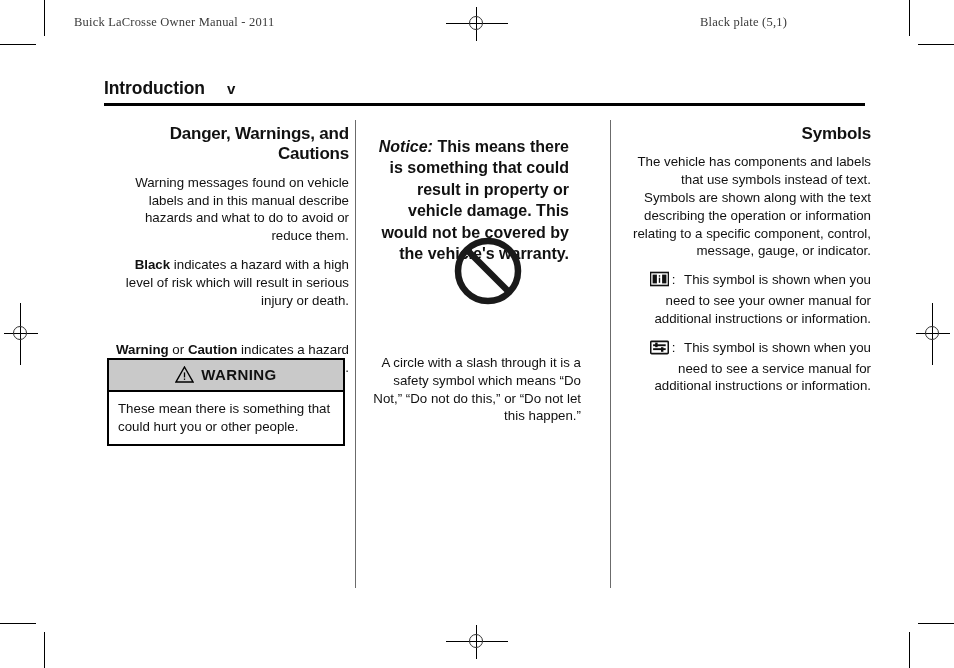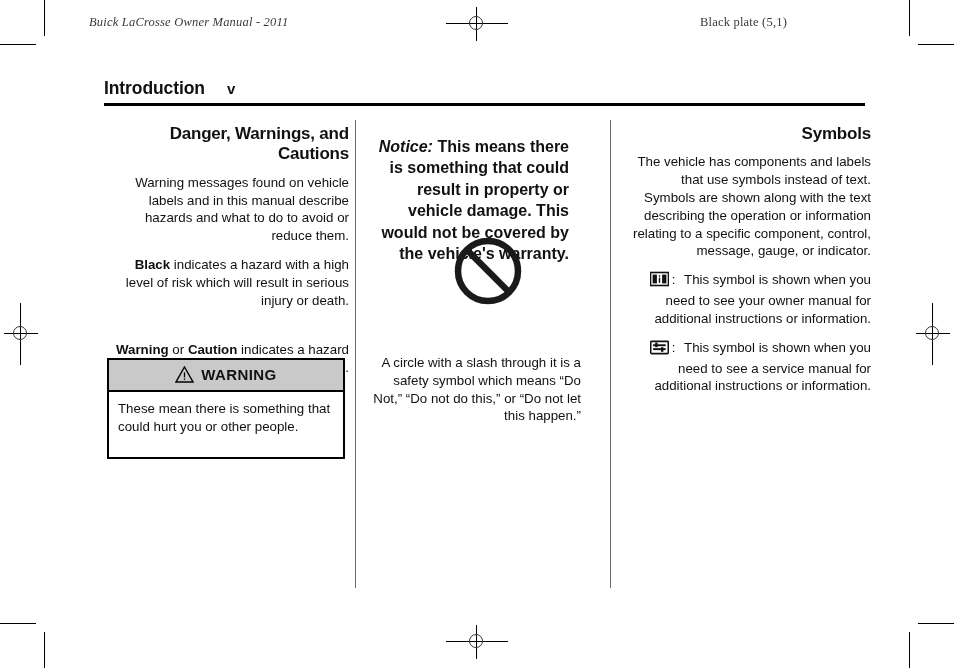--- a/index.html
+++ b/index.html
@@ -61,21 +61,21 @@
 
   
   .running-head {
     position: absolute;
     font-family: "Liberation Serif", serif;
     font-size: 12.5px;
     color: #3a3a3a;
     white-space: nowrap;
     letter-spacing: 0.2px;
   }
-  #manual-title { left: 89px; top: 15px; font-style: italic; }
+  #manual-title { left: 74px; top: 15px; }
   #black-plate  { left: 700px; top: 15px; }
 
   
   #page-header {
     position: absolute;
     left: 104px;
     top: 78px;
     width: 760px;
     text-align: left;
   }
@@ -159,21 +159,21 @@
     padding: 6px 0 7px 0;
     font-size: 15px;
     font-weight: bold;
     letter-spacing: 0.4px;
     display: flex;
     align-items: center;
     justify-content: center;
     gap: 7px;
   }
   #warning-box .warning-body {
-    padding: 8px 9px 21px 9px;
+    padding: 8px 9px 8px 9px;
     font-size: 13.3px;
     line-height: 1.34;
   }
   .tri-icon { display: block; }
 
   
   #prohibition-symbol {
     position: absolute;
     left: 452px;
     top: 235px;

